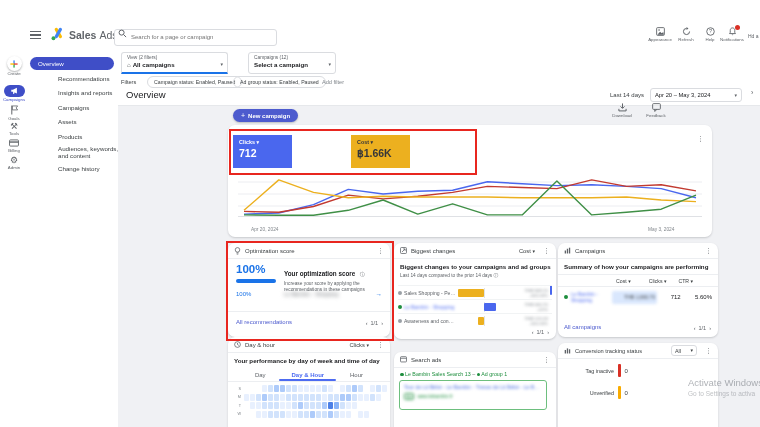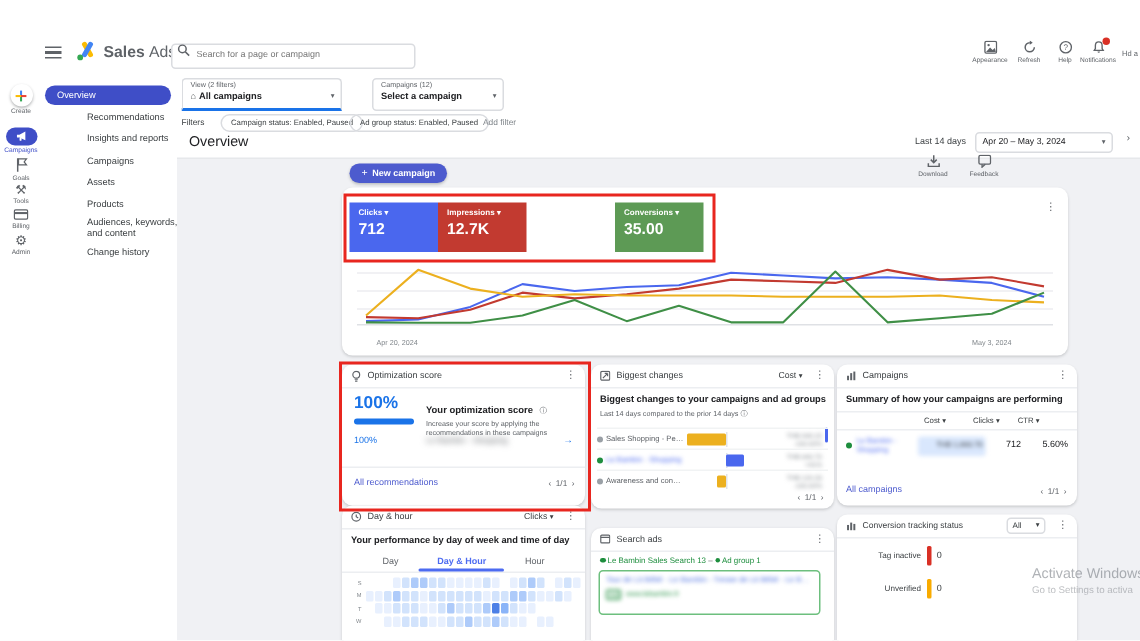--- a/index.html
+++ b/index.html
@@ -236,27 +236,23 @@
   </div>
 
   <div class="card" style="left:228px;top:125px;width:484px;height:112px;">
     <span class="kebab abs" style="right:8px;top:10px;">⋮</span>
   </div>
 
   <div class="tile" style="left: 233px; background: rgb(74, 103, 238); color: rgb(255, 255, 255);">
     <div class="tilelabel"><span>Clicks</span> <span class="caret">▾</span></div>
     <div class="tileval">712</div>
   </div>
-  <div class="tile" style="left: 292px; background: rgb(194, 58, 48); color: rgb(255, 255, 255);">
-    <div class="tilelabel"><span>Impressions</span> <span class="caret">▾</span></div>
-    <div class="tileval">12.7K</div>
-  </div>
-  <div class="tile" style="left: 410px; background: rgb(93, 154, 85); color: rgb(255, 255, 255);">
-    <div class="tilelabel"><span>Conversions</span> <span class="caret">▾</span></div>
-    <div class="tileval">35.00</div>
+  <div class="tile" style="left: 351px; background: rgb(236, 176, 31); color: rgb(53, 54, 58);">
+    <div class="tilelabel"><span>Cost</span> <span class="caret">▾</span></div>
+    <div class="tileval">฿1.66K</div>
   </div>
 
   <div class="annot" style="left:229px;top:129px;width:244px;height:42px;"></div>
 
   <svg id="trend-svg" class="abs" style="left:236px;top:172px;" width="468" height="48" viewBox="0 0 468 48">
     <line x1="2" y1="10" x2="466" y2="10" stroke="#ecedf1" stroke-width="1"></line>
     <line x1="2" y1="22" x2="466" y2="22" stroke="#ecedf1" stroke-width="1"></line>
     <line x1="2" y1="34" x2="466" y2="34" stroke="#ecedf1" stroke-width="1"></line>
     <line x1="2" y1="44.5" x2="466" y2="44.5" stroke="#dfe1e5" stroke-width="1"></line>
   <polyline points="8.0,42.1 42.8,41.0 77.5,32.6 112.3,17.4 147.1,22.0 181.8,19.3 216.6,18.2 251.4,9.8 286.2,11.7 320.9,13.6 355.7,12.8 390.5,14.4 425.2,16.6 460.0,25.8" fill="none" stroke="#4a67ee" stroke-width="1.4" stroke-linejoin="round"></polyline>

